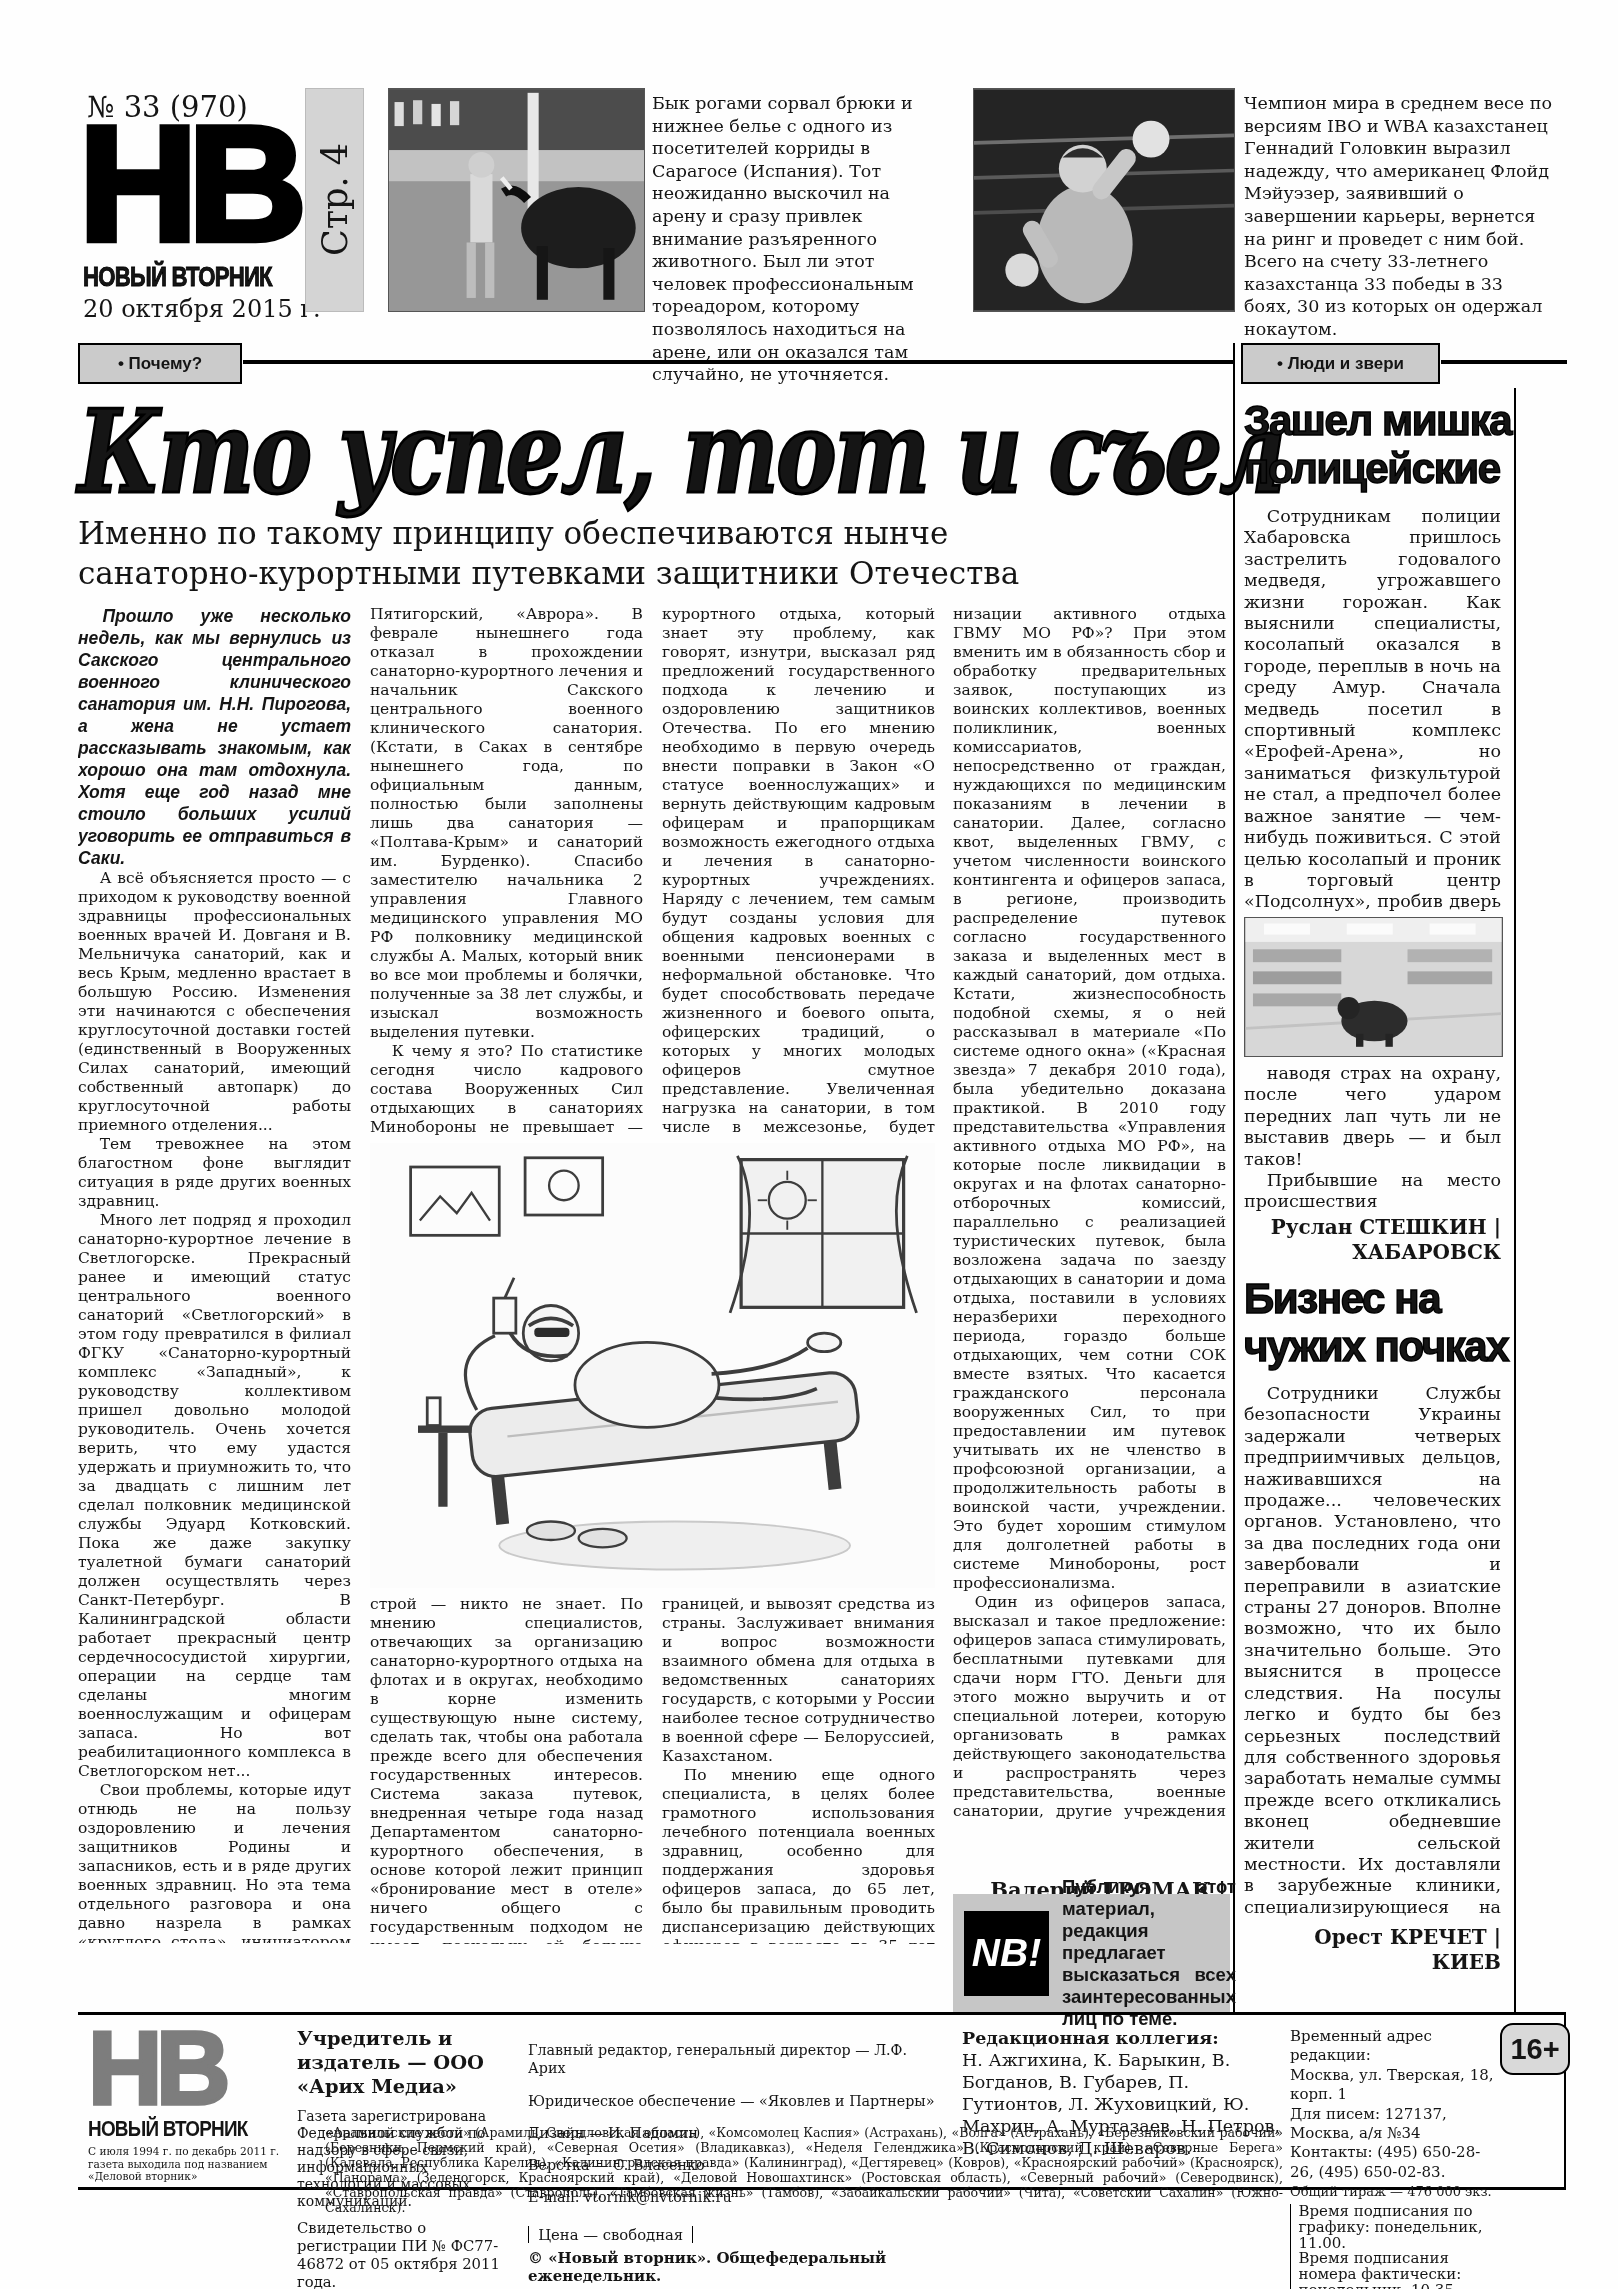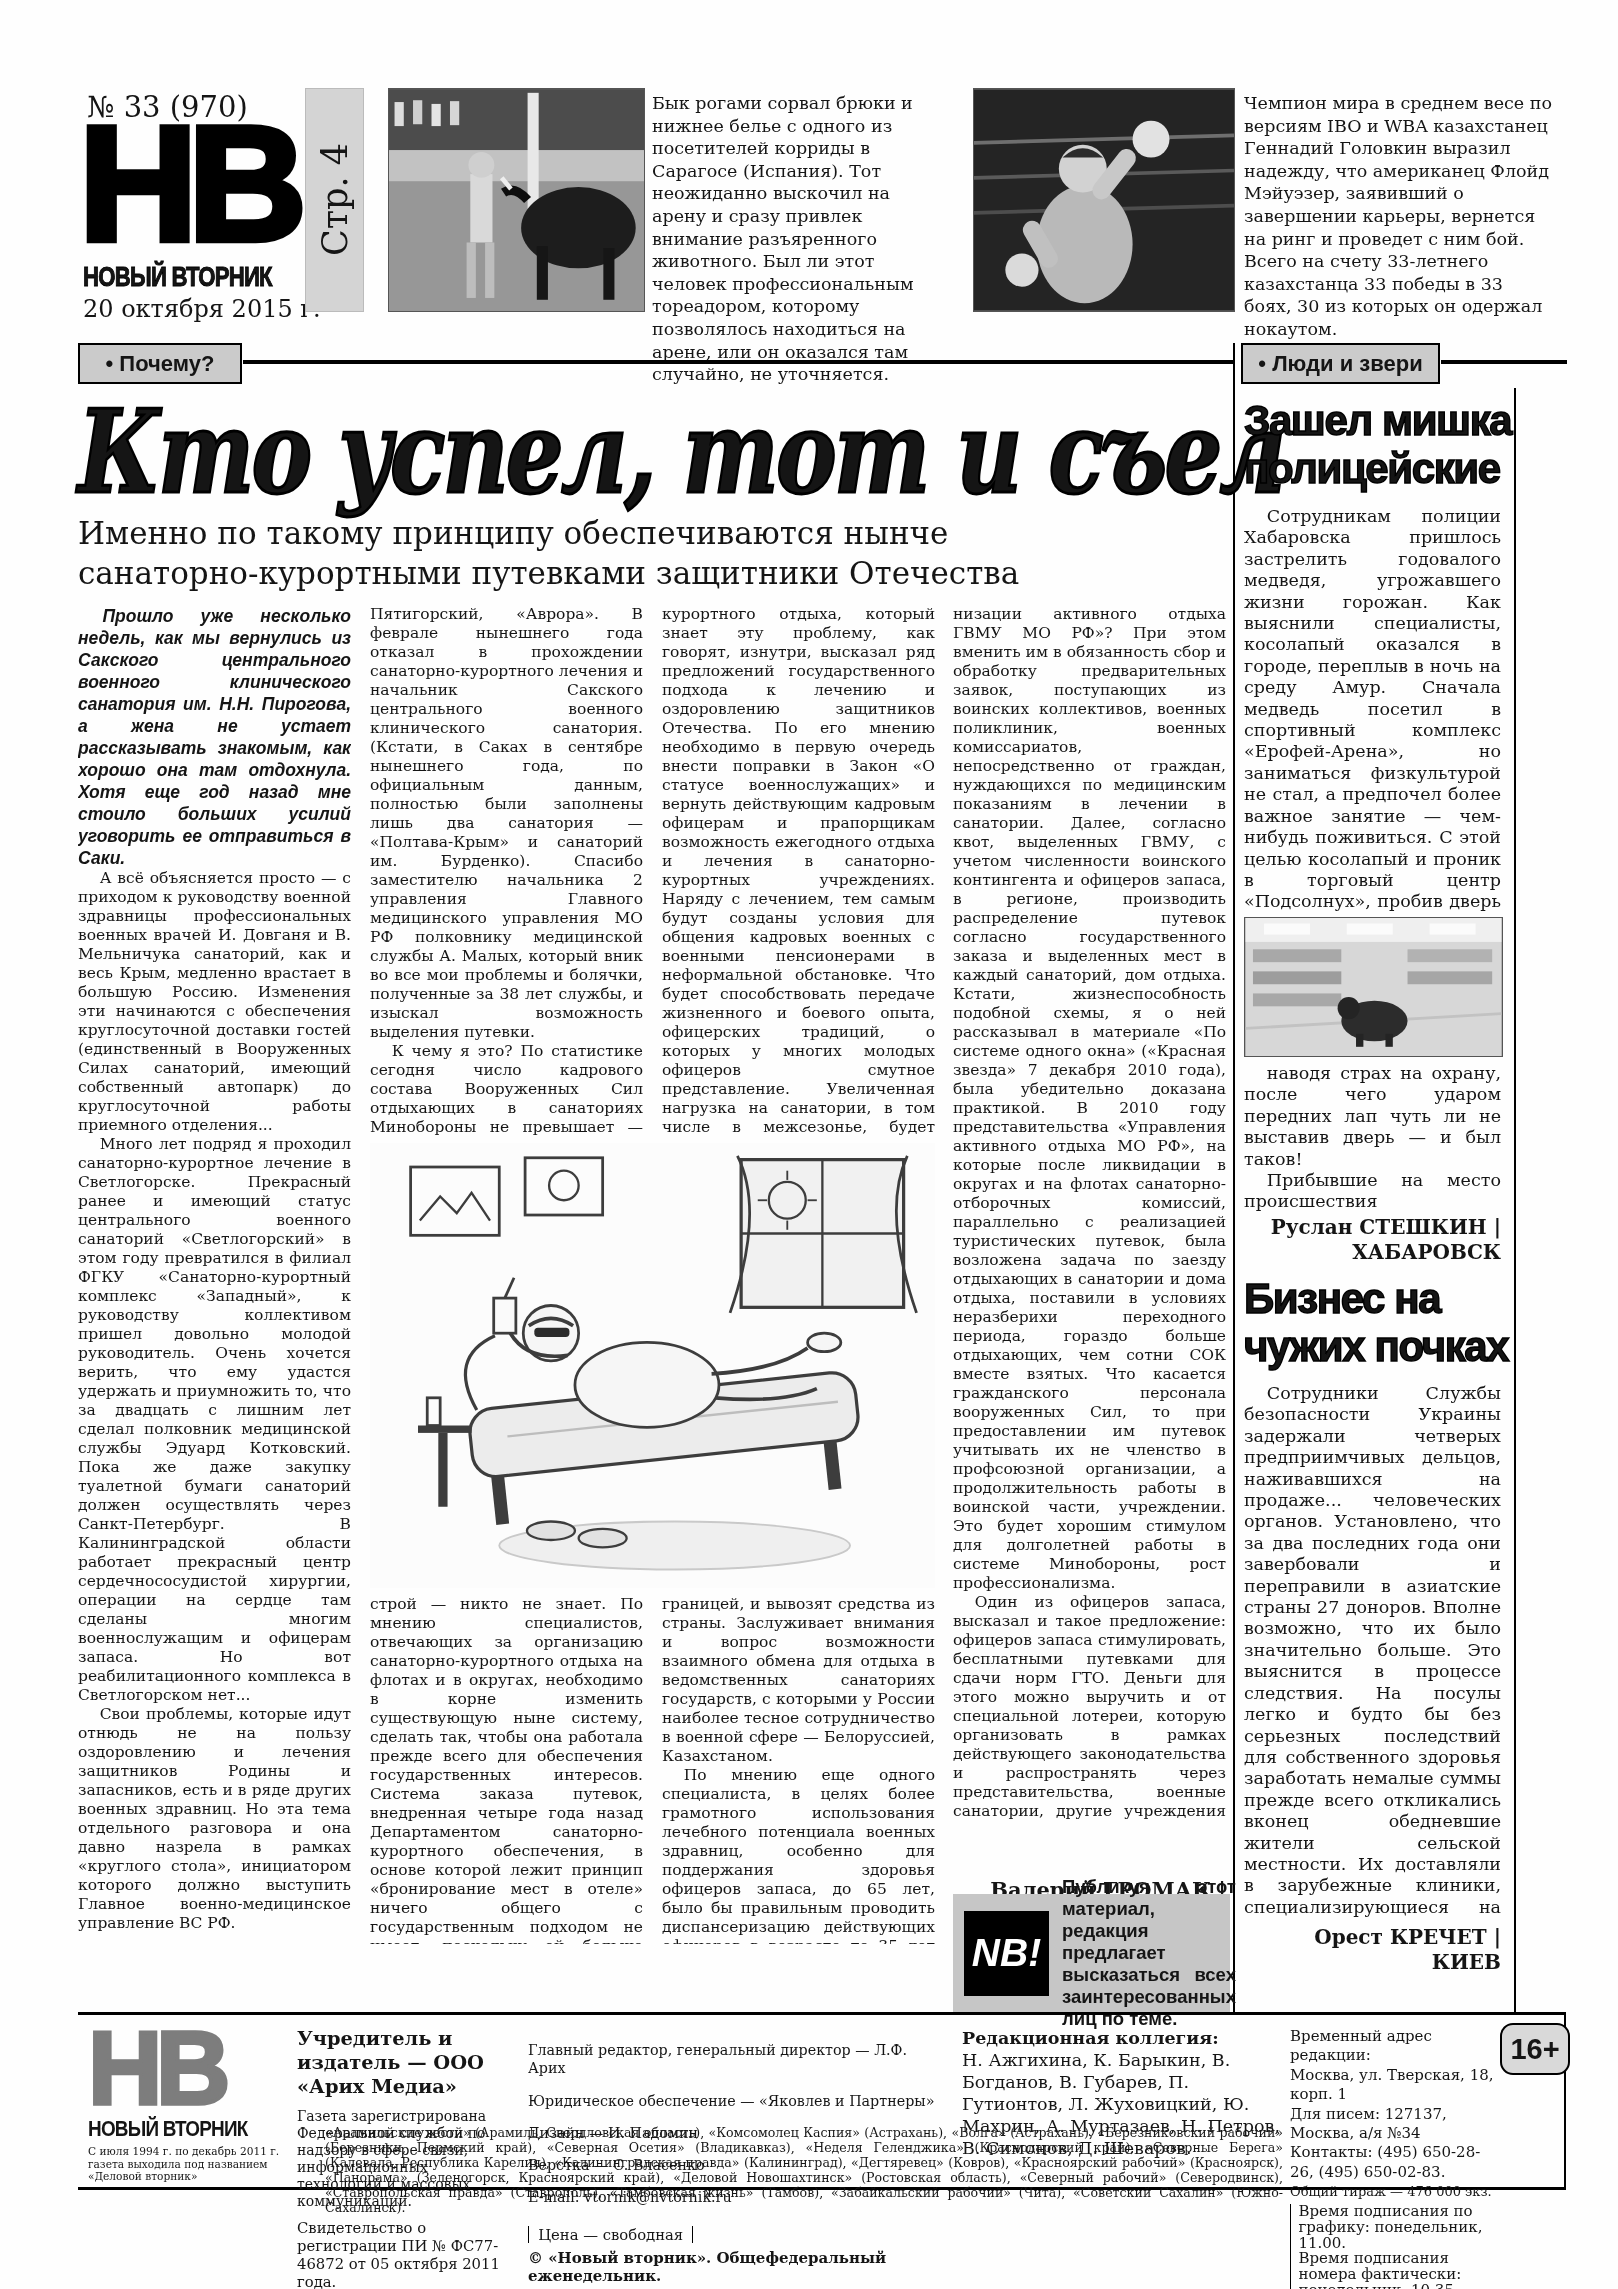--- a/index.html
+++ b/index.html
@@ -23,21 +23,21 @@
   .photo{border:0.9px solid #555;background:#9a9a9a;overflow:hidden;}
   .teaser-cap{font-size:17.5px;line-height:22.6px;text-align:left;}
   .cap1{left:652px;top:92px;width:288px;}
   .cap2{left:1244px;top:92px;width:310px;}
   .ph1{left:388px;top:88px;width:255px;height:222px;}
   .ph2{left:973px;top:88px;width:260px;height:222px;}
 
   
   .sec-box{height:41px;background:#cbcbcb;border:2.8px solid #000;box-sizing:border-box;
            display:flex;align-items:center;justify-content:center;
-           font-family:"Liberation Sans",sans-serif;font-weight:bold;font-size:22px;}
+           font-family:"Liberation Sans",sans-serif;font-weight:bold;font-size:17px;}
   .sec1{left:78px;top:343px;width:164px;}
   .sec2{left:1241px;top:343px;width:199px;}
   .sec-line{height:3.7px;background:#000;}
   .rule-v{width:1.8px;background:#000;}
 
   
   .headline{left:78px;top:395px;width:1163px;font-weight:bold;font-style:italic;
             font-size:91px;line-height:1;letter-spacing:-2.8px;white-space:nowrap;
             transform:scaleY(1.26);transform-origin:top left;-webkit-text-stroke:2.3px #000;}
   .subhead{left:78px;top:513px;width:1015px;font-size:31px;line-height:40px;}
@@ -154,20 +154,21 @@
   <div class="abs rule-v" style="left:1233px;top:343px;height:1669px;"></div>
   <div class="abs rule-v" style="left:1514px;top:388px;height:1624px;"></div>
 
   <div class="abs headline">Кто успел, тот и съел</div>
   <div class="abs subhead">Именно по такому принципу обеспечиваются нынче санаторно-курортными путевками защитники Отечества</div>
 
   <div class="abs body-col" style="left:78px;top:605px;width:273px;height:1338px;">
     <p class="lead">Прошло уже несколько недель, как мы вернулись из Сакского центрального военного клинического санатория им. Н.Н. Пирогова, а жена не устает рассказывать знакомым, как хорошо она там отдохнула. Хотя еще год назад мне стоило больших усилий уговорить ее отправиться в Саки.</p>
     <div>
         <p>А всё объясняется просто — с приходом к руководству военной здравницы профессиональных военных врачей И. Довганя и В. Мельничука санаторий, как и весь Крым, медленно врастает в большую Россию. Изменения эти начинаются с обеспечения круглосуточной доставки гостей (единственный в Вооруженных Силах санаторий, имеющий собственный автопарк) до круглосуточной работы приемного отделения...</p>
+        <p>Тем тревожнее на этом благостном фоне выглядит ситуация в ряде других военных здравниц.</p>
         <p>Много лет подряд я проходил санаторно-курортное лечение в Светлогорске. Прекрасный ранее и имеющий статус центрального военного санаторий «Светлогорский» в этом году превратился в филиал ФГКУ «Санаторно-курортный комплекс «Западный», к руководству коллективом пришел довольно молодой руководитель. Очень хочется верить, что ему удастся удержать и приумножить то, что за двадцать с лишним лет сделал полковник медицинской службы Эдуард Котковский. Пока же даже закупку туалетной бумаги санаторий должен осуществлять через Санкт-Петербург. В Калининградской области работает прекрасный центр сердечнососудистой хирургии, операции на сердце там сделаны многим военнослужащим и офицерам запаса. Но вот реабилитационного комплекса в Светлогорском нет...</p>
         <p>Свои проблемы, которые идут отнюдь не на пользу оздоровлению и лечения защитников Родины и запасников, есть и в ряде других военных здравниц. Но эта тема отдельного разговора и она давно назрела в рамках «круглого стола», инициатором которого должно выступить Главное военно-медицинское управление ВС РФ.</p>
       </div>
   </div>
 
   <div class="abs body-col cont" style="left:370px;top:605px;width:273px;height:533px;">
       <p>Пятигорский, «Аврора». В феврале нынешнего года отказал в прохождении санаторно-курортного лечения и начальник Сакского центрального военного клинического санатория. (Кстати, в Саках в сентябре нынешнего года, по официальным данным, полностью были заполнены лишь два санатория — «Полтава-Крым» и санаторий им. Бурденко). Спасибо заместителю начальника 2 управления Главного медицинского управления МО РФ полковнику медицинской службы А. Малых, который вник во все мои проблемы и болячки, полученные за 38 лет службы, и изыскал возможность выделения путевки.</p>
       <p>К чему я это? По статистике сегодня число кадрового состава Вооруженных Сил отдыхающих в санаториях Минобороны не превышает — процентов, военных пенсионеров — 50 процентов. Сколько из них офицеров мобилизационного резерва, который, если Родина прикажет — станет в</p>
     </div>
   <div class="abs body-col cont" style="left:662px;top:605px;width:273px;height:533px;">

